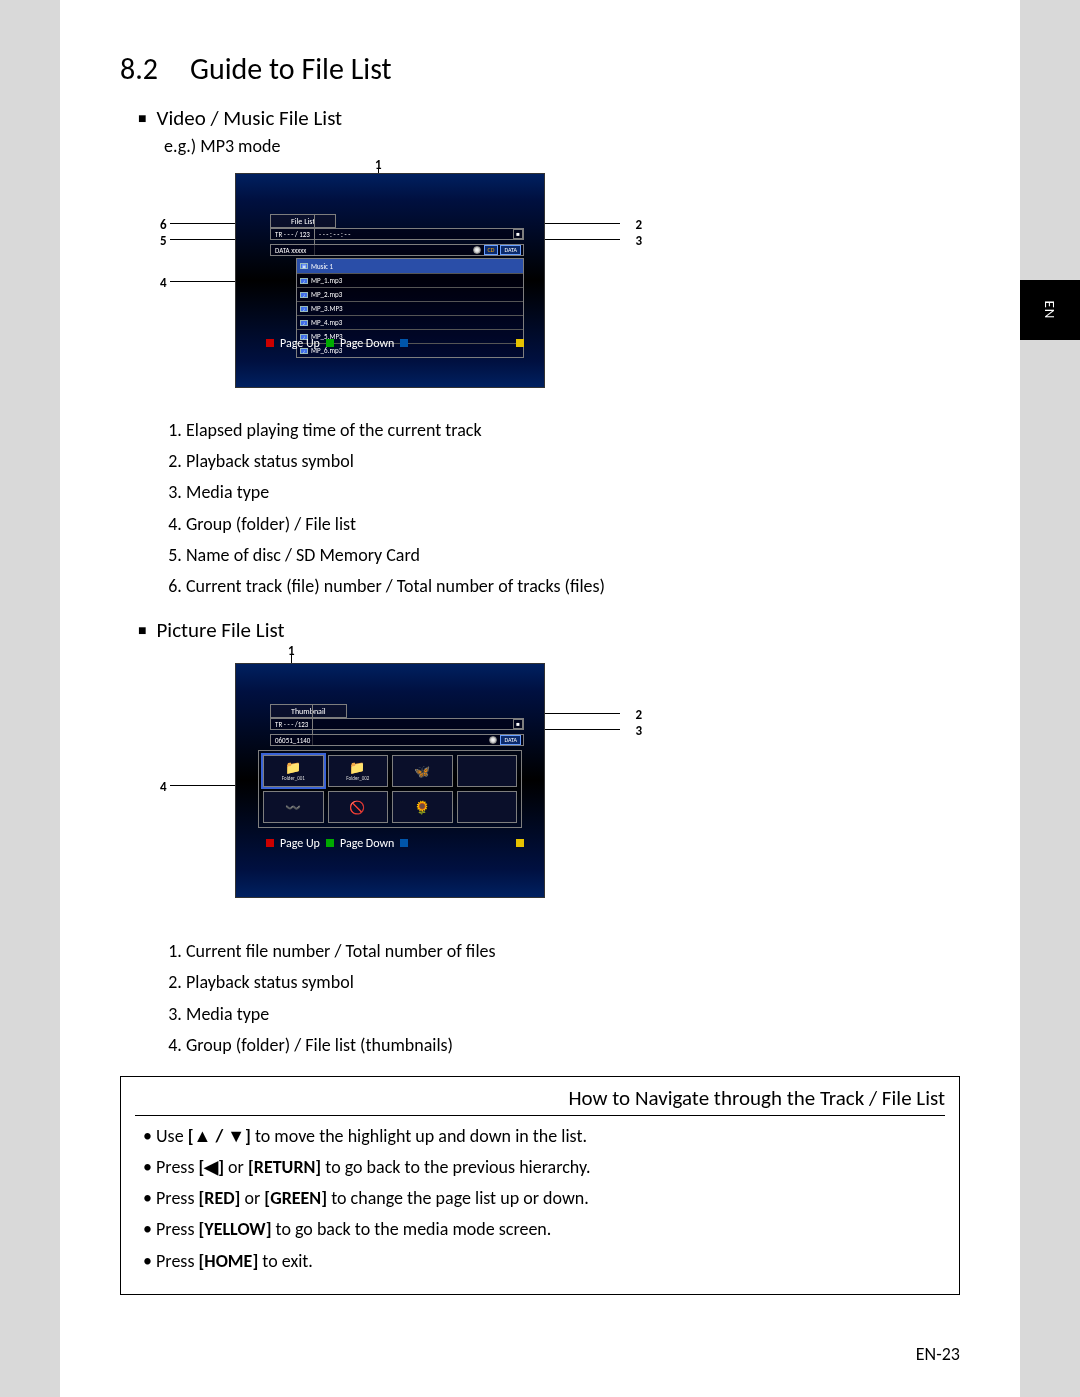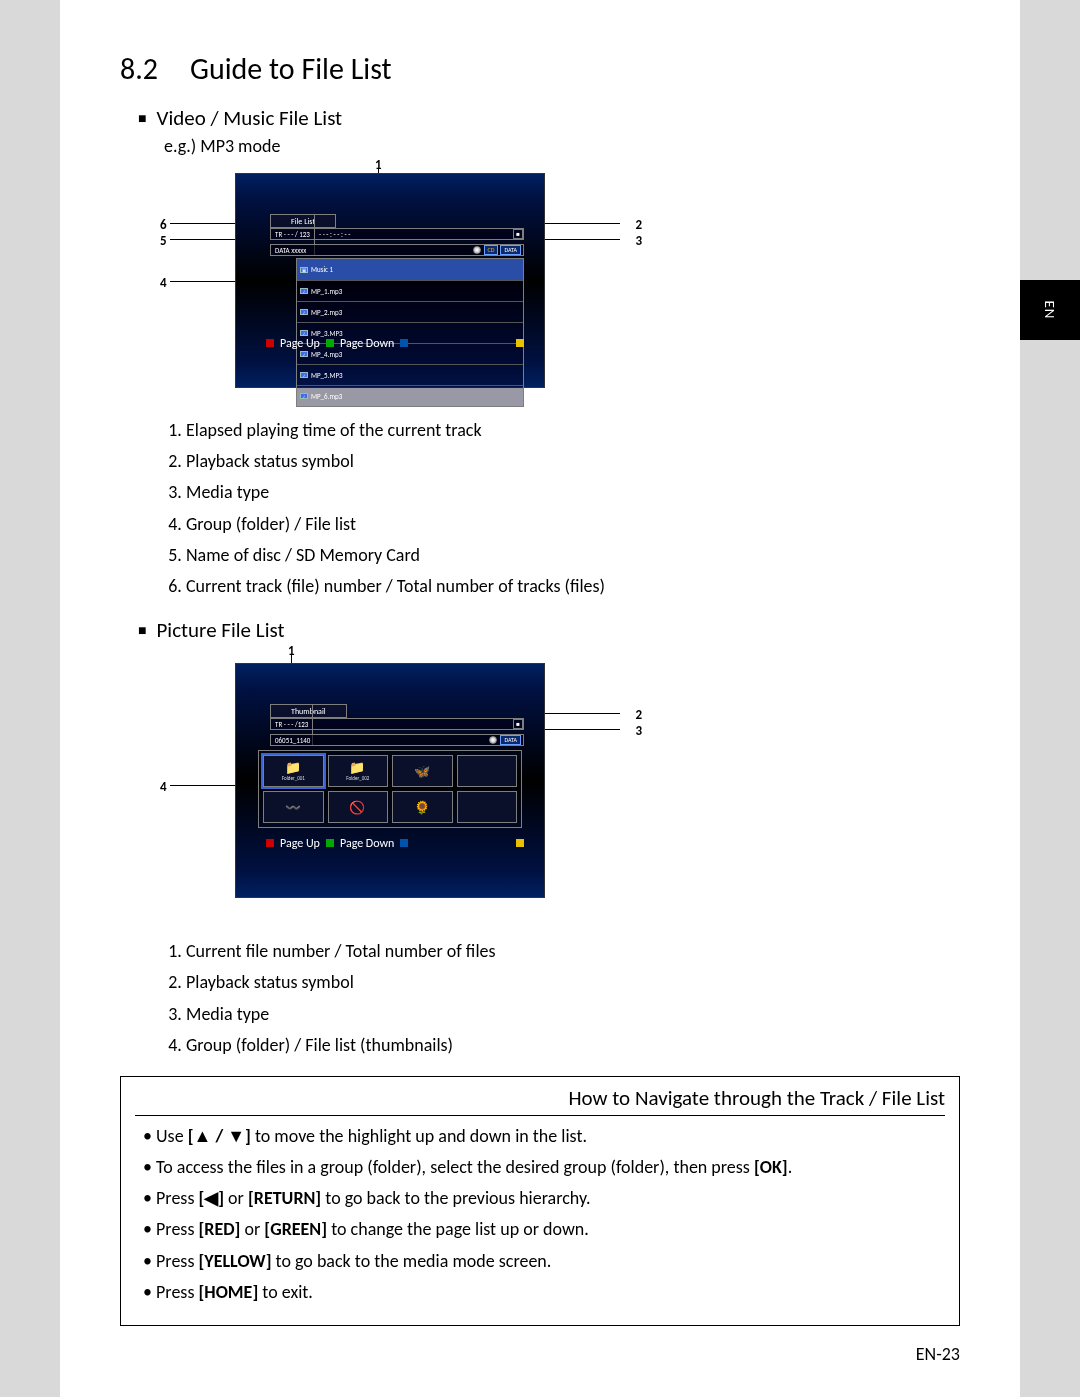--- a/index.html
+++ b/index.html
@@ -126,21 +126,21 @@
   }
   .disc-row .chip.red { color: #ffaa00; }
   .disc-row .cd { width: 8px; height: 8px; border-radius: 50%; background: radial-gradient(circle,#fff,#aaa); margin-right: 3px; border: 1px solid #888; }
   .screen .file-list {
     position: absolute; top: 84px; left: 60px; right: 20px;
     border: 1px solid #7e7e7e;
   }
   .file-list .frow {
     display: flex; align-items: center; gap: 3px;
     border-top: 1px solid #555; font-size: 7px;
-    padding: 0 3px; height: 21px;
+    padding: 0 3px; height: 14px;
     background: rgba(0,0,30,.4);
   }
   .file-list .frow:first-child { border-top: none; }
   .file-list .frow.sel { background: #2a4ea8; }
   .file-list .ficon { width: 8px; height: 6px; background: #3e6de8; border: 1px solid #9bb; font-size: 5px; line-height: 5px; text-align: center; }
   .file-list .ficon.folder::before { content: "▣"; color: #cfe3ff; }
   .file-list .ficon.note::before { content: "♪"; color: #cfe3ff; }
   .screen .nav-row {
     position: absolute; left: 30px; right: 20px; bottom: 38px; height: 12px;
     display: flex; align-items: center; gap: 6px; font-size: 12px;
@@ -364,21 +364,20 @@
       <li>Current file number / Total number of files</li>
       <li>Playback status symbol</li>
       <li>Media type</li>
       <li>Group (folder) / File list (thumbnails)</li>
     </ol>
 
   <div class="nav-box">
     <div class="nav-title">How to Navigate through the Track / File List</div>
     <ul id="nav-items">
         <li>Use <b>[▲ / ▼]</b> to move the highlight up and down in the list.</li>
-        <li>To access the files in a group (folder), select the desired group (folder), then press <b>[OK]</b>.</li>
         <li>Press <b>[◀]</b> or <b>[RETURN]</b> to go back to the previous hierarchy.</li>
         <li>Press <b>[RED]</b> or <b>[GREEN]</b> to change the page list up or down.</li>
         <li>Press <b>[YELLOW]</b> to go back to the media mode screen.</li>
         <li>Press <b>[HOME]</b> to exit.</li>
       </ul>
   </div>
 
   <div class="page-num">EN-23</div>
 </div>
 

